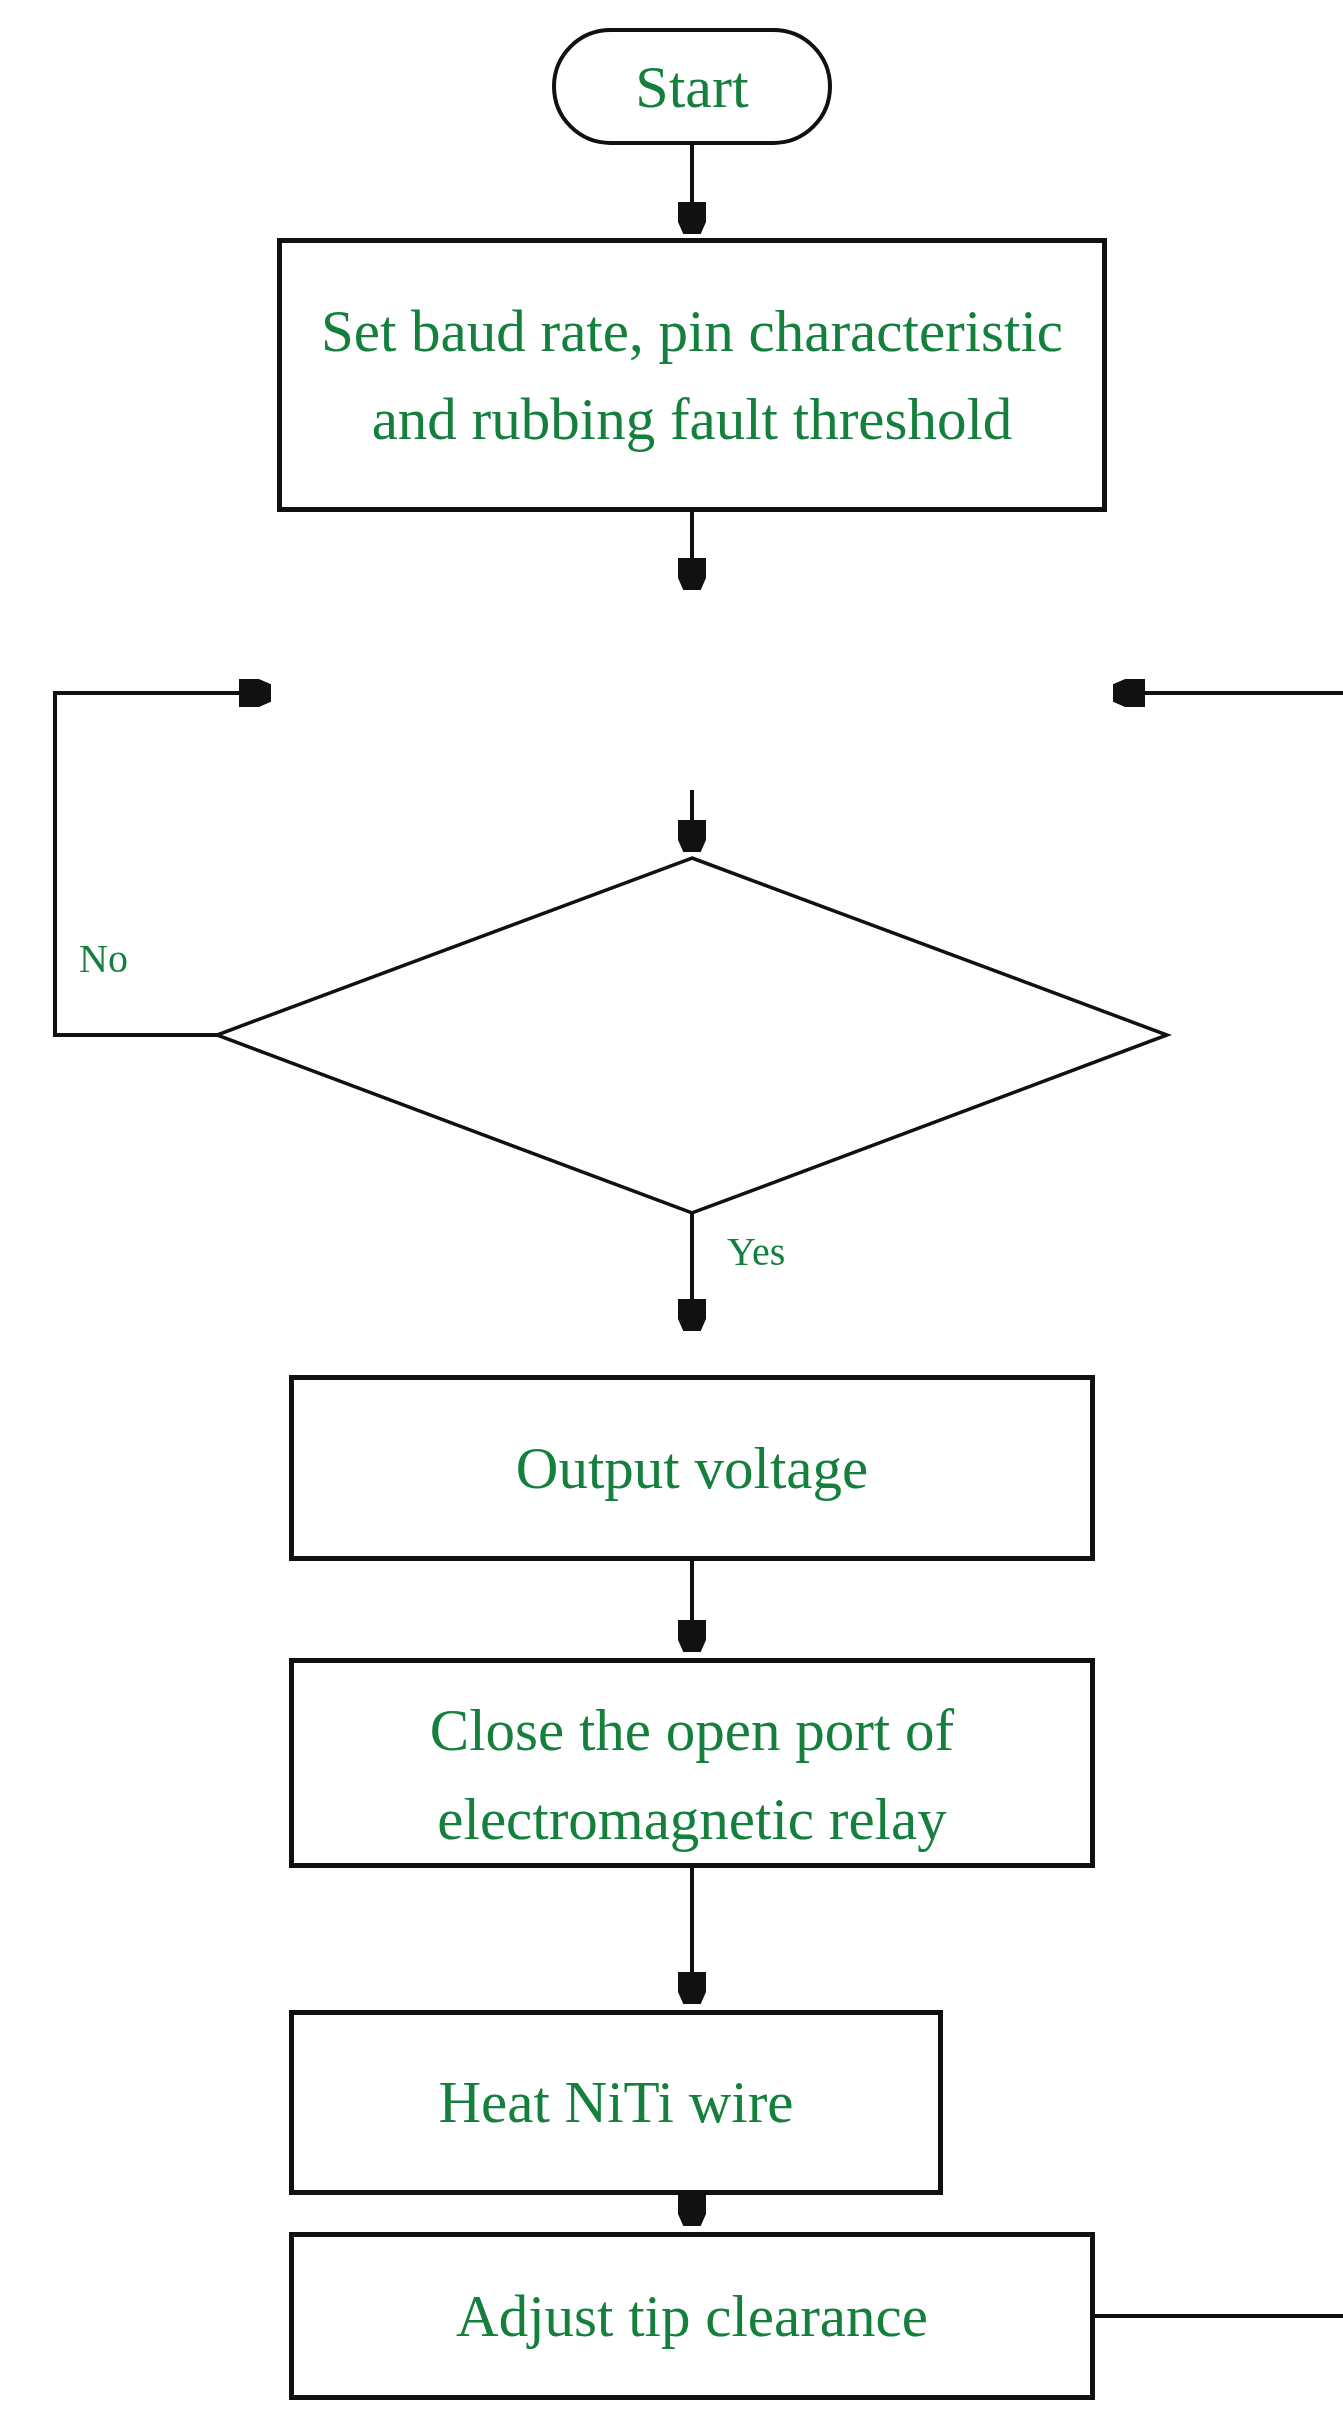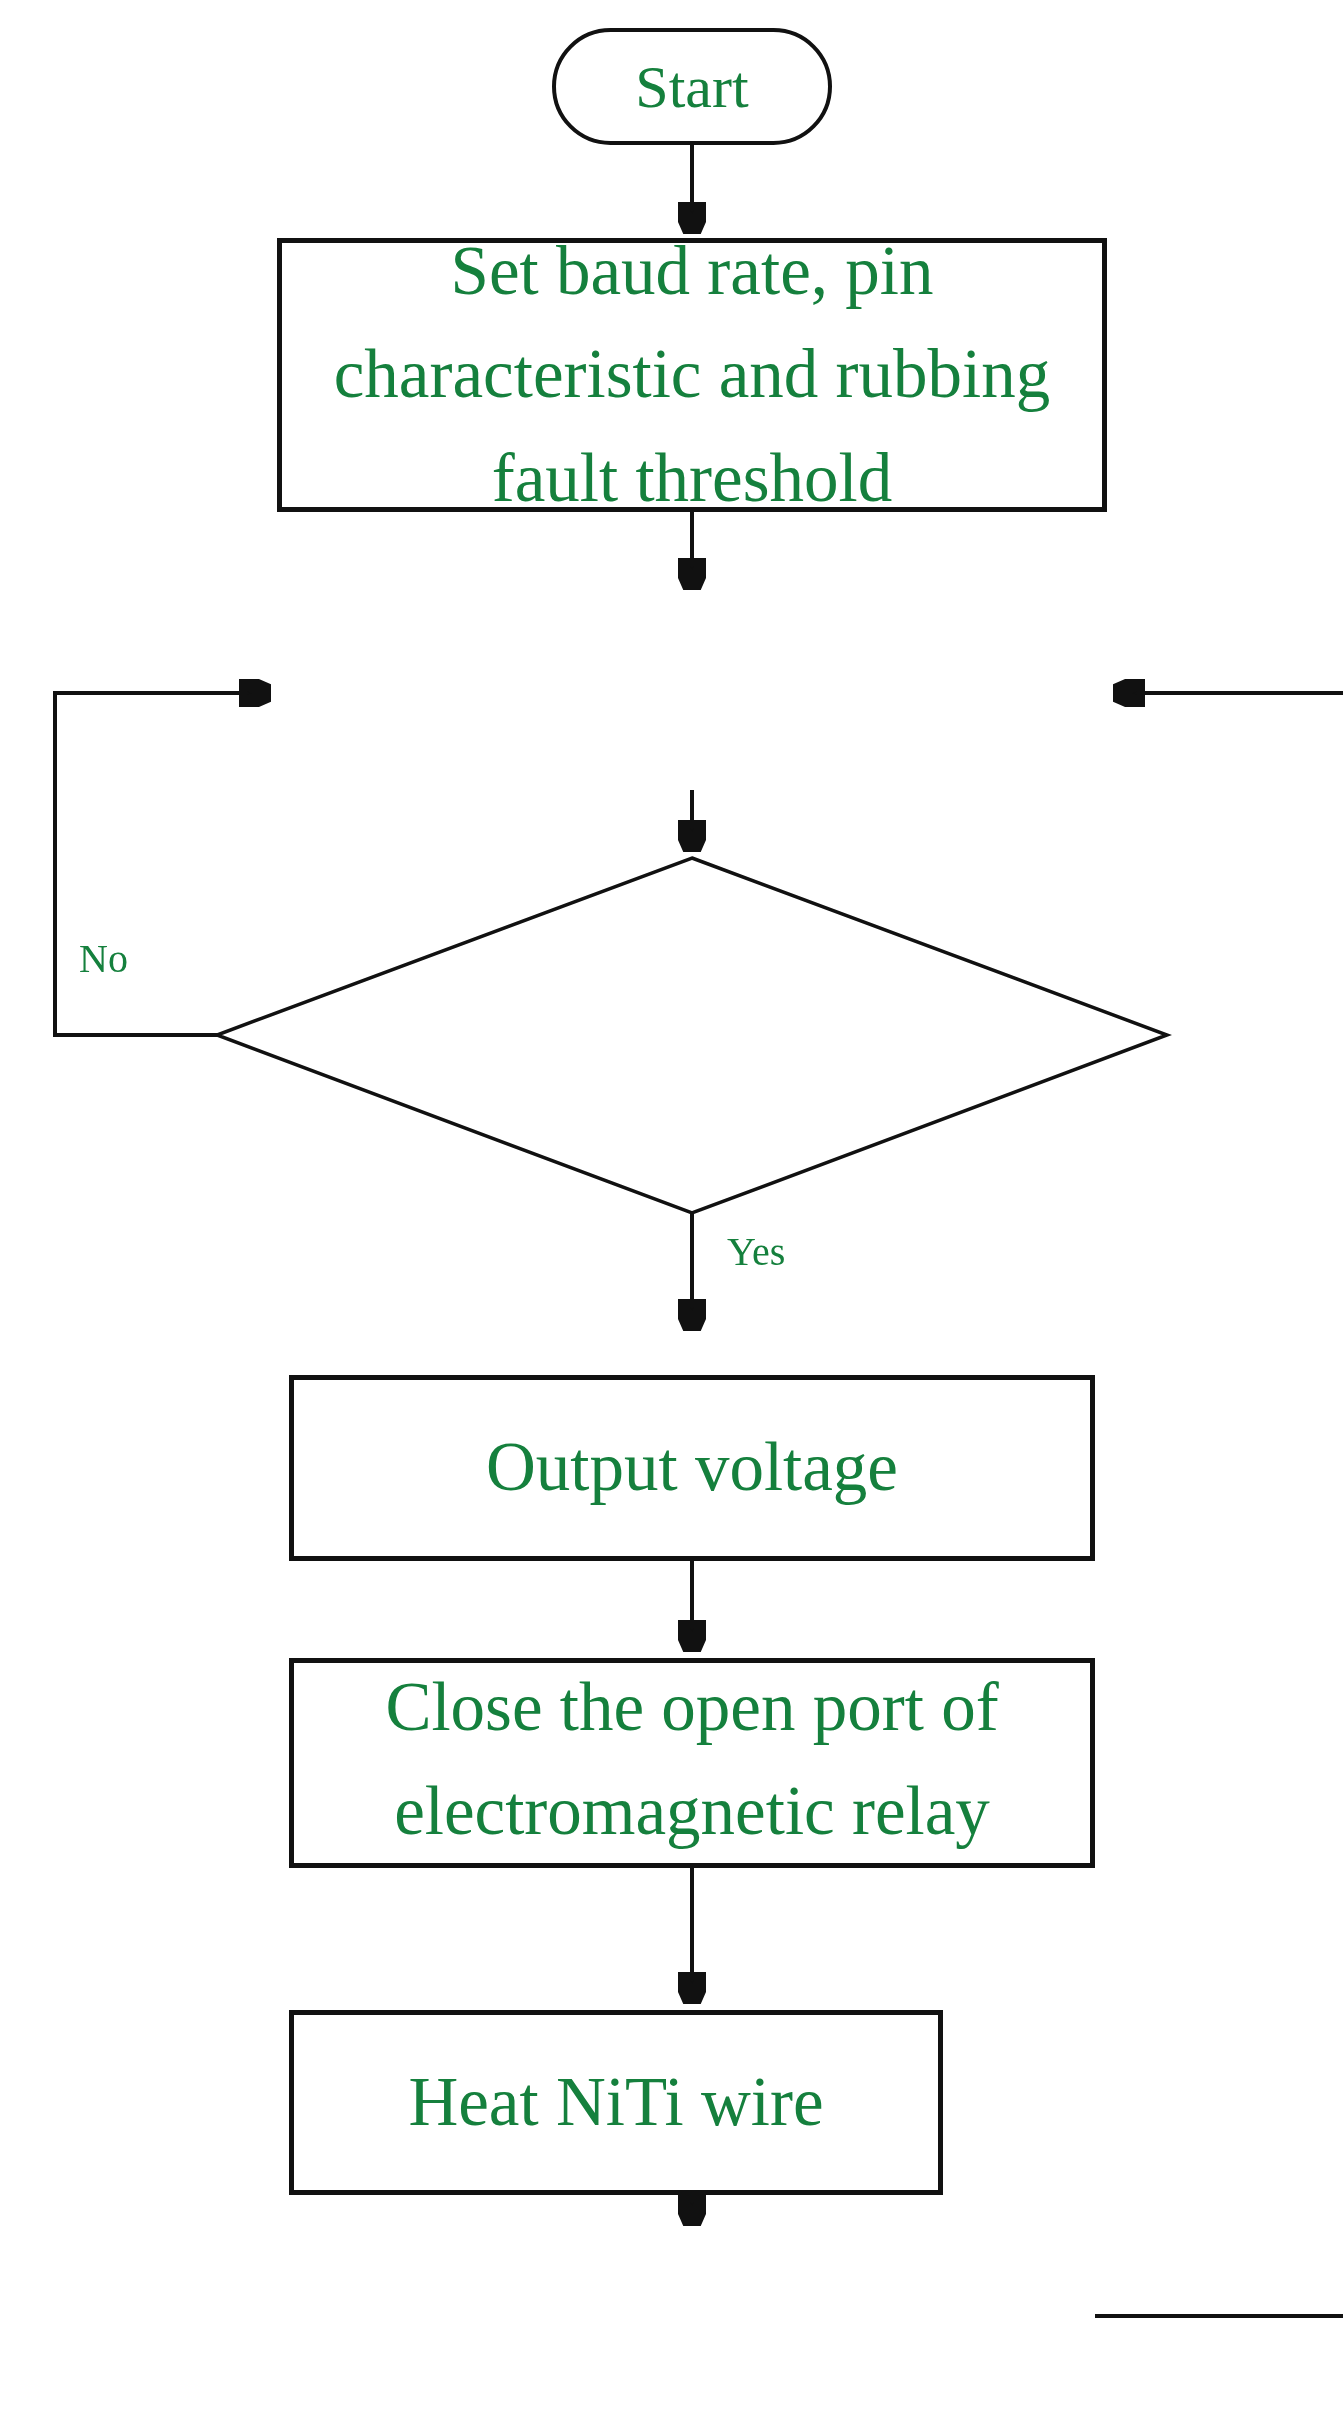--- a/index.html
+++ b/index.html
@@ -35,21 +35,21 @@
   }
   .node {
     position: absolute;
     box-sizing: border-box;
     display: flex;
     align-items: center;
     justify-content: center;
     text-align: center;
     background: #ffffff;
     border: 5px solid #111111;
-    font-size: 69px;
+    font-size: 59px;
     line-height: 1.5;
   }
   .node span { display: inline-block; }
   .terminator {
     border-width: 4px;
     border-radius: 60px;
     font-size: 60px;
   }
   .diamond-label {
     position: absolute;
@@ -115,14 +115,17 @@
   </div>
 
   <div class="node" style="left:262px; top:1658px; width:806px; height:210px;align-items:flex-end;">
     <span style="max-width:720px;">Close the open port of electromagnetic relay</span>
   </div>
 
   <div class="node" style="left:262px; top:2010px; width:654px; height:185px;">
     <span>Heat NiTi wire</span>
   </div>
 
+  <div class="node" style="left:262px; top:2232px; width:806px; height:168px;">
+    <span>Adjust tip clearance</span>
+  </div>
 
 </div>
 
 </body></html>

